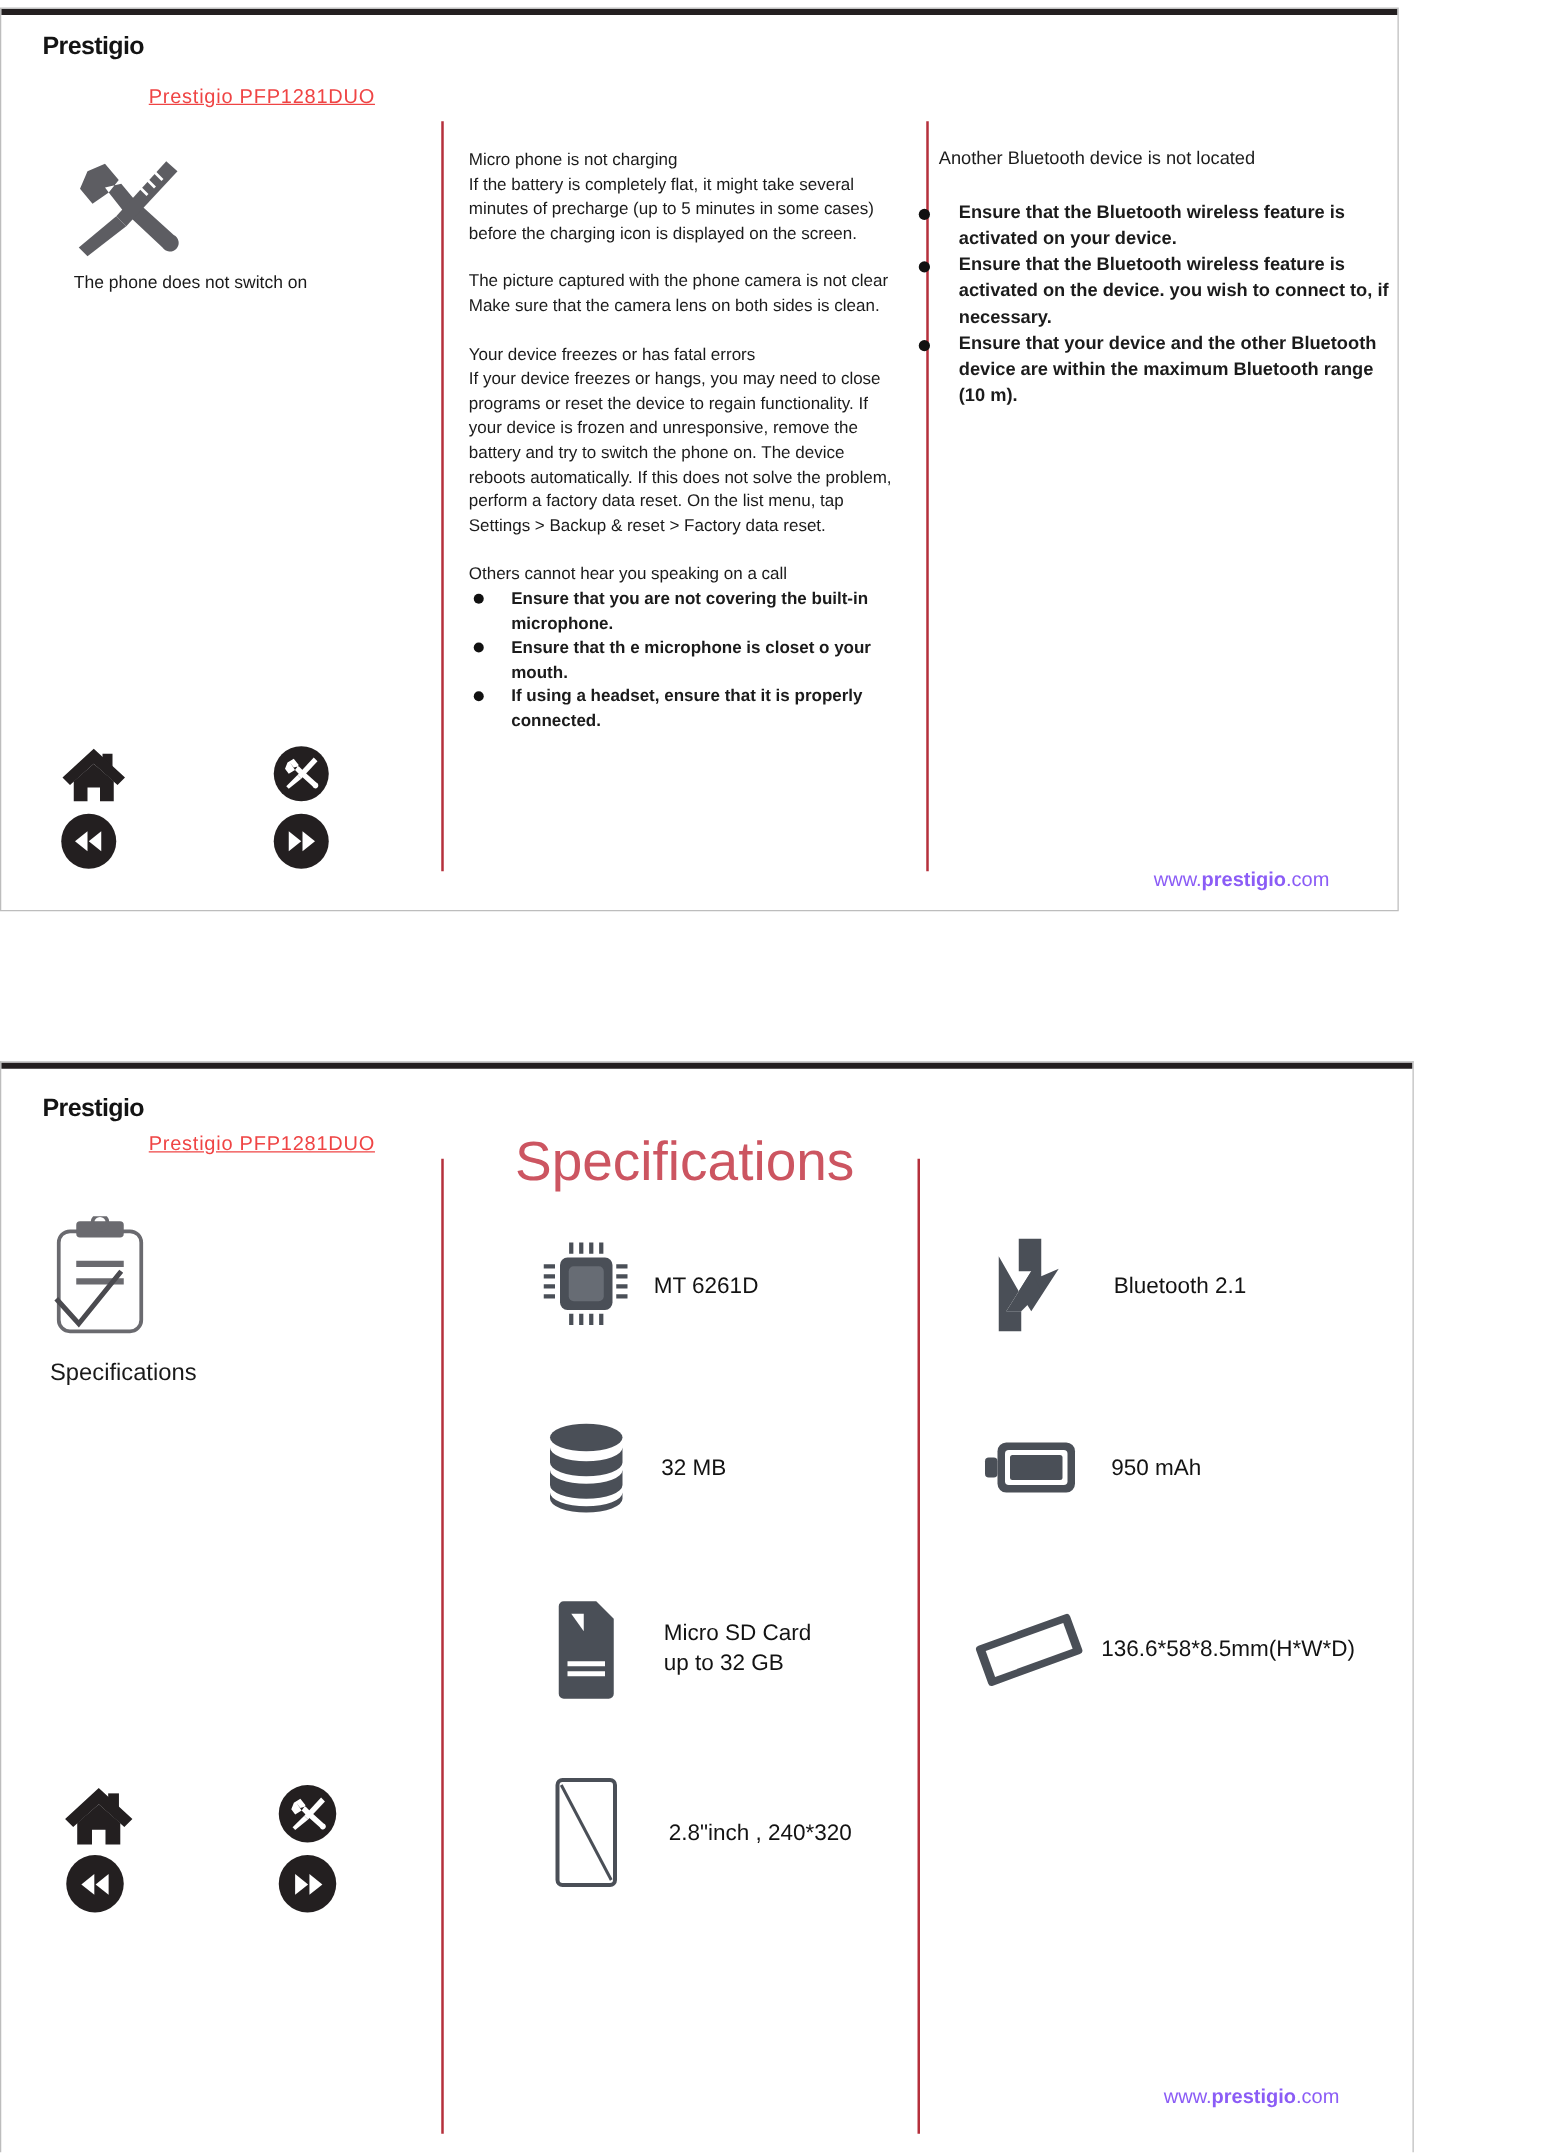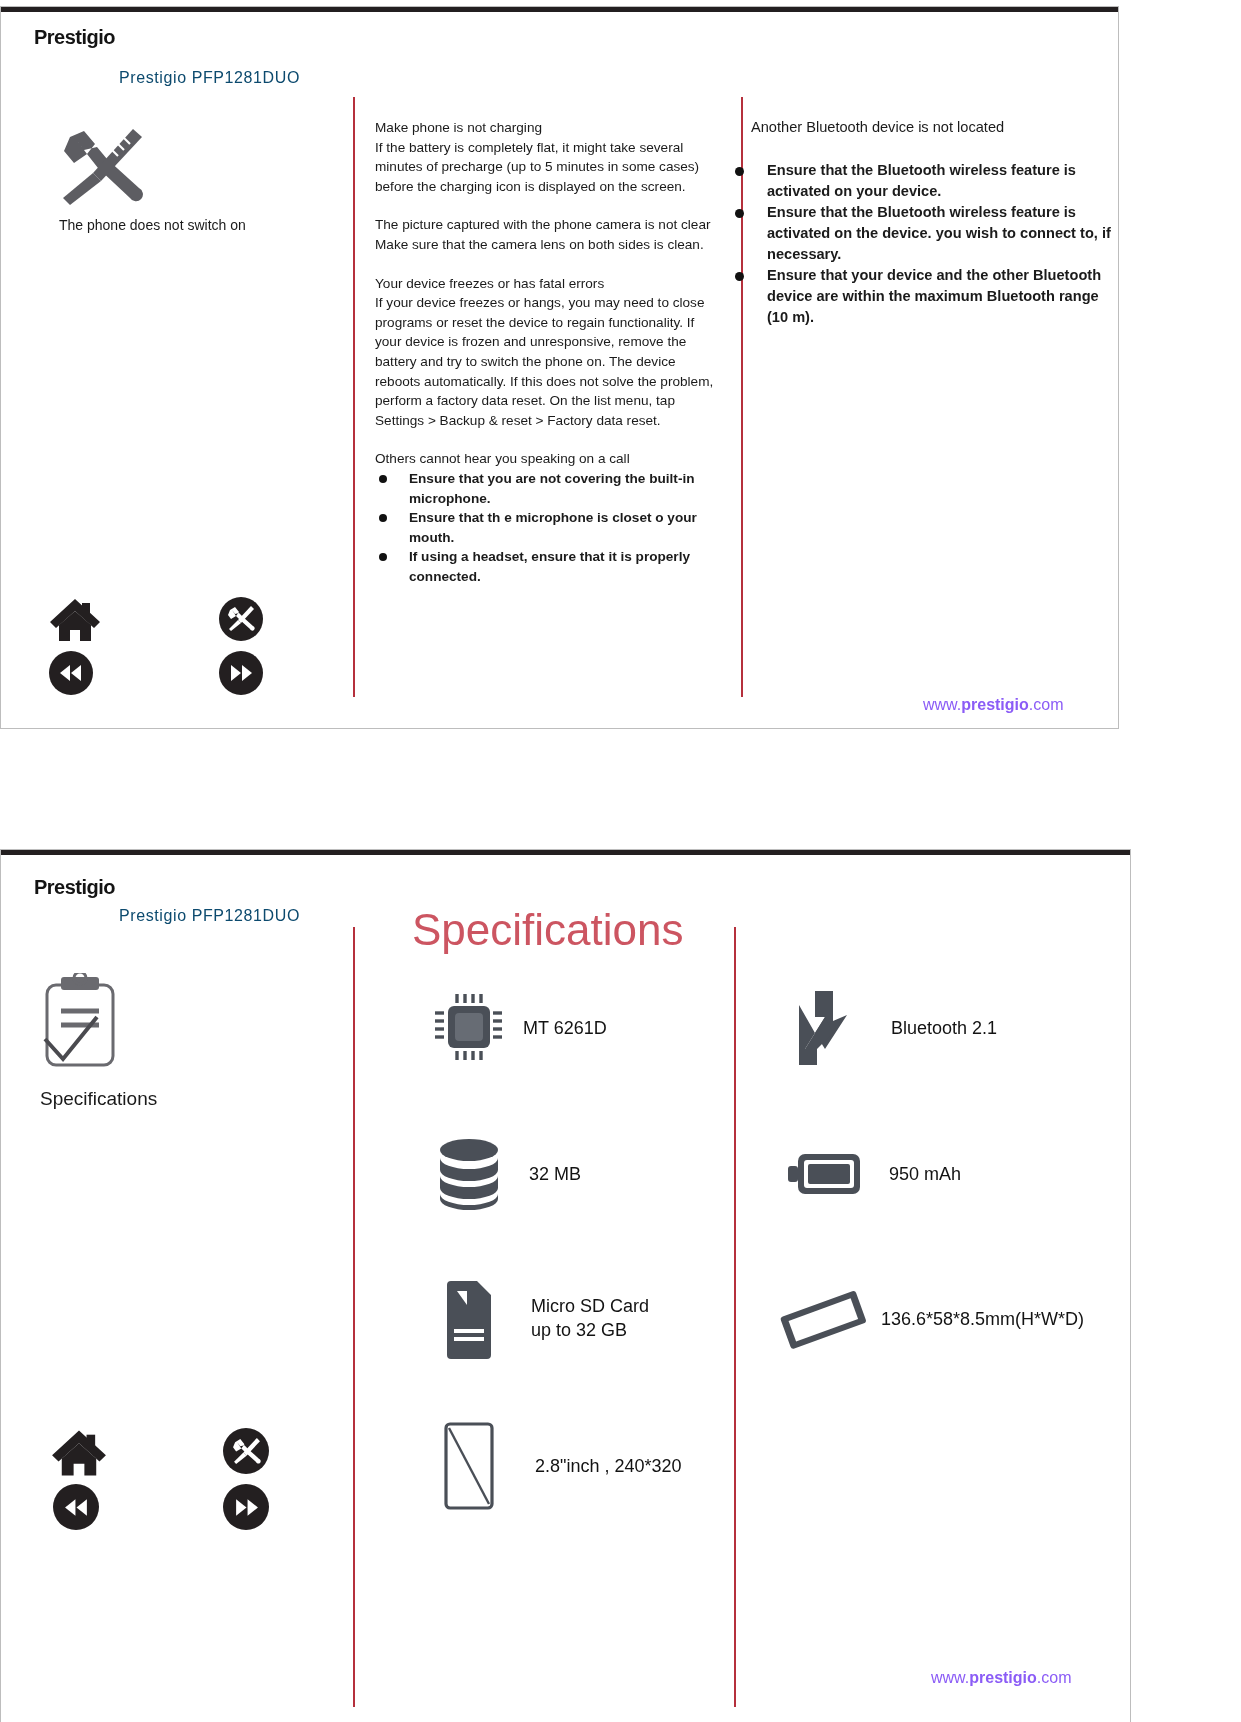--- a/index.html
+++ b/index.html
@@ -25,21 +25,21 @@
   }
 
   
   .brand {
     position:absolute;
     font-size: 20px; font-weight: bold; color:#141414;
     letter-spacing: -0.5px;
   }
   .model {
     position:absolute;
-    font-size: 16px; color:#0c4a6e; letter-spacing: 0.6px;
+    font-size: 16px; color:#ef4444; letter-spacing: 0.6px; text-decoration: underline;
   }
 
   
   .vrule { position:absolute; width:2px; background:#b5303c; }
 
   
   .side-caption {
     position:absolute; font-size:14px; color:#1a1a1a; white-space:nowrap;
   }
   .side-caption.big { font-size:19px; }
@@ -134,21 +134,21 @@
         <g stroke="#ffffff" stroke-width="2.2">
           <line x1="62" y1="17" x2="70" y2="25"></line>
           <line x1="68" y1="11" x2="76" y2="19"></line>
           <line x1="56" y1="23" x2="64" y2="31"></line>
         </g>
       </svg>
     </div>
     <div class="side-caption" style="left:58px; top:210px;">The phone does not switch on</div>
 
     <div class="col" style="left:374px; top:111px; width:344px;">
-      <p>Make phone is not charging</p>
+      <p>Micro phone is not charging</p>
       <p>If the battery is completely flat, it might take several minutes of precharge (up to 5 minutes in some cases) before the charging icon is displayed on the screen.</p>
       <div class="gap"></div>
       <p>The picture captured with the phone camera is not clear</p>
       <p>Make sure that the camera lens on both sides is clean.</p>
       <div class="gap"></div>
       <p>Your device freezes or has fatal errors</p>
       <p>If your device freezes or hangs, you may need to close programs or reset the device to regain functionality. If your device is frozen and unresponsive, remove the battery and try to switch the phone on. The device reboots automatically. If this does not solve the problem, perform a factory data reset. On the list menu, tap Settings &gt; Backup &amp; reset &gt; Factory data reset.</p>
       <div class="gap"></div>
       <p>Others cannot hear you speaking on a call</p>
       <ul class="bullets">

